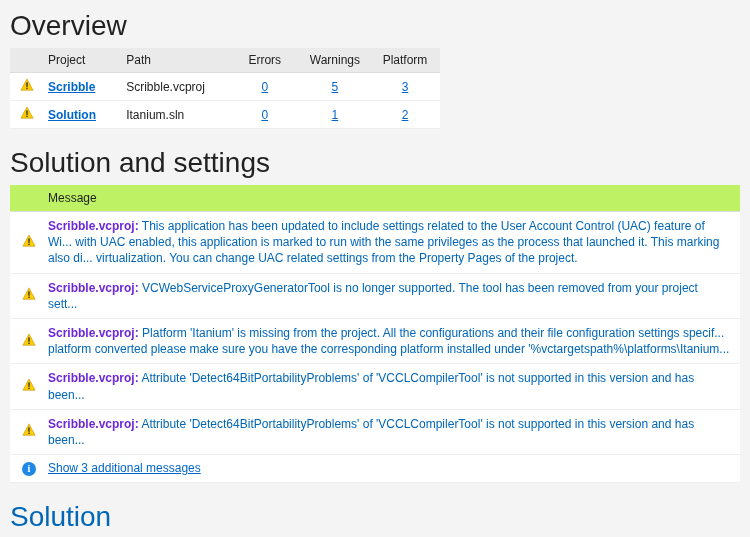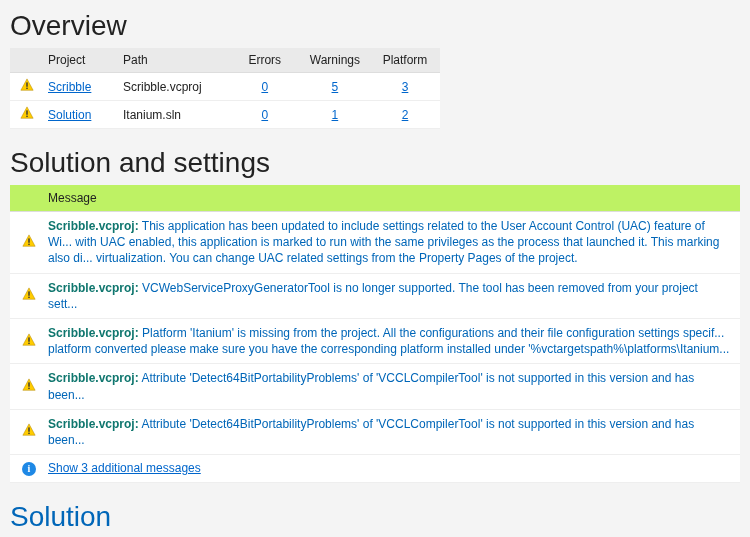--- a/index.html
+++ b/index.html
@@ -33,41 +33,41 @@
   }
   table.overview th.num { text-align: center; width: 70px; margin-top: 42px; }
   table.overview td {
     padding: 5px 10px;
     border-bottom: 1px solid #eee;
     vertical-align: middle;
   }
   table.overview td.num { text-align: center; }
   table.overview th:first-child, table.overview td:first-child { width: 28px; padding-right:0; }
   a.link { color: #0066cc; text-decoration: underline; cursor: pointer; }
-  a.link.bold { font-weight: 400; text-decoration: underline; }
+  a.link.bold { font-weight: 700; text-decoration: underline; }
 
   table.msgtable {
     width: 100%;
     border-collapse: collapse;
     background: #fff;
   }
   table.msgtable th {
     background: #bef264;
     font-weight: 400;
     text-align: left;
     padding: 6px 10px;
     border-bottom: 1px solid #ddd;
   }
   table.msgtable td {
     padding: 6px 10px;
     border-bottom: 1px solid #eee;
     vertical-align: top;
   }
   table.msgtable td.iconcell { width: 28px; padding-right:0; text-align:center; vertical-align: middle; }
-  .msg-prefix { font-weight: 600; color: #0f766e; }
+  .msg-prefix { font-weight: 600; color: #6d28d9; }
   .msg-body { color: #0066b8; }
   .wrap { line-height: 1.35; }
 
   
   .icon-warn {
     display: inline-block; width: 14px; height: 14px; position: relative;
   }
   .icon-warn svg { width:14px; height:14px; display:block; }
   .icon-info {
     display:inline-block; width:14px; height:14px; border-radius:50%;

